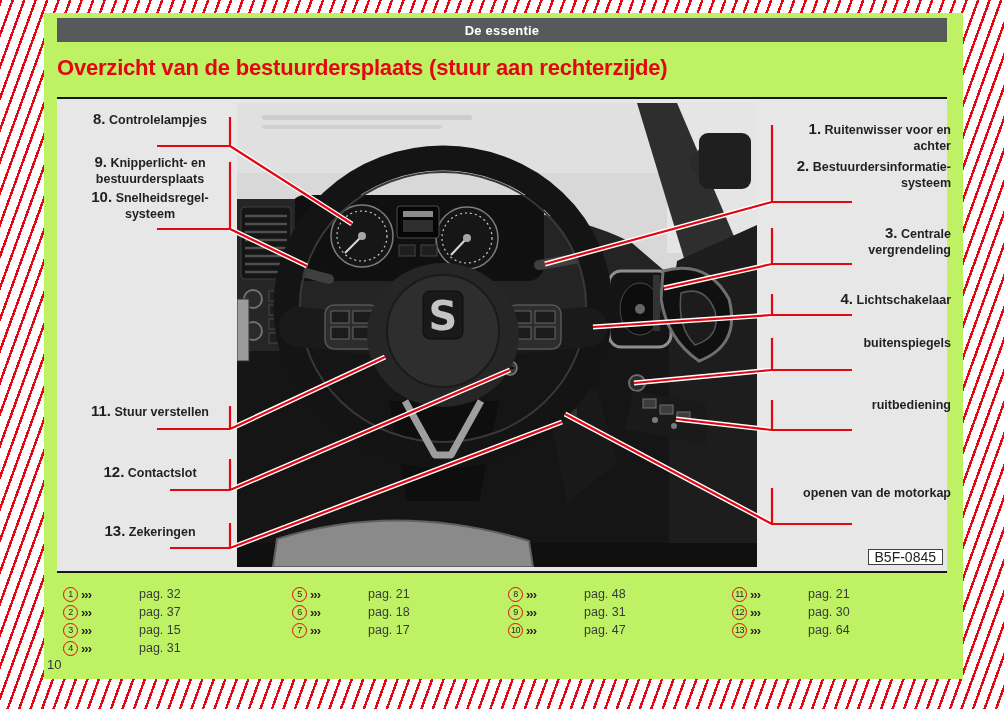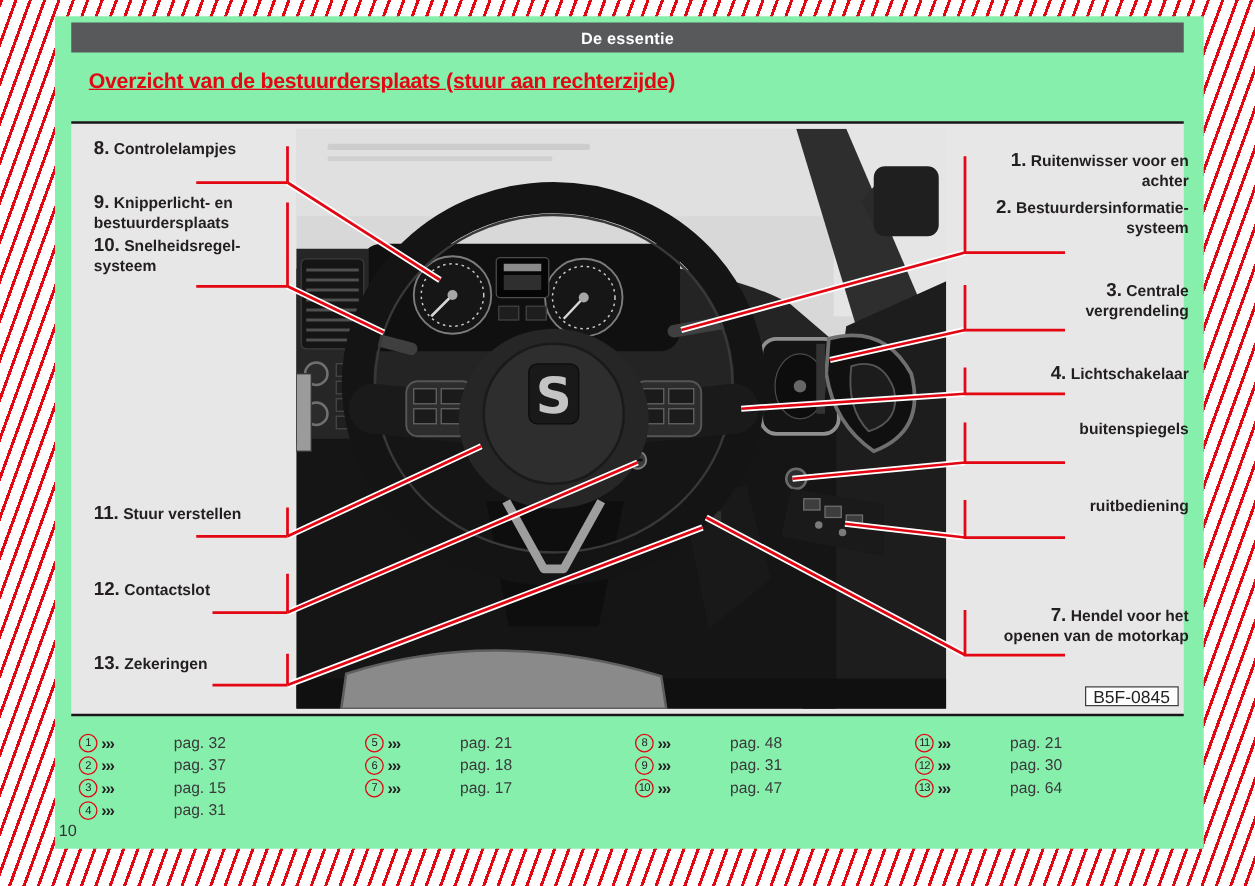--- a/index.html
+++ b/index.html
@@ -10,43 +10,43 @@
   }
   *{margin:0;padding:0;box-sizing:border-box;}
   html,body{width:1004px;height:709px;overflow:hidden;}
   body{
     font-family:"Liberation Sans","DejaVu Sans",sans-serif;
     position:relative;
     background:repeating-linear-gradient(110deg,var(--red) 0 2.4px,#ffffff 2.4px 10.8px);
   }
   .sheet{
     position:absolute; left:44px; top:13px; right:41px; bottom:30px;
-    background:#86efac;
+    background:#bef264;
   }
   .header-bar{
     position:absolute; left:13px; top:5px; width:890px; height:24px;
     background:var(--bar); color:#ffffff;
     display:flex; align-items:center; justify-content:center;
     font-size:13px; font-weight:bold; letter-spacing:.2px;
   }
   .page-title{
-    position:absolute; left:27px; top:42px; width:890px;
-    color:var(--red); font-size:17px; font-weight:bold; letter-spacing:-.2px;text-decoration:underline;
+    position:absolute; left:13px; top:42px; width:890px;
+    color:var(--red); font-size:22px; font-weight:bold; letter-spacing:-.2px;
   }
   .figure{
     position:absolute; left:13px; top:84px; width:890px; height:476px;
     background:var(--panel);
     border-top:2px solid #161616; border-bottom:2px solid #161616;
   }
   .photo{ position:absolute; left:180px; top:4px; width:520px; height:464px; }
   .overlay{ position:absolute; left:0; top:0; width:890px; height:472px; pointer-events:none; }
   .callout{ position:absolute; color:var(--ink); font-weight:bold; font-size:12.5px; line-height:16px; }
   .callout .ln{ display:block; white-space:nowrap; }
   .callout .num{ font-size:15px; }
-  .lab-l{ left:18px; width:150px; text-align:left; }
+  .lab-l{ left:18px; width:150px; text-align:center; }
   .lab-r{ left:722px; width:172px; text-align:right; }
   .fig-code{
     position:absolute; right:4px; bottom:6px;
     background:#ffffff; border:1px solid #3f3f3f;
     font-size:14px; color:#222; padding:1px 6px; line-height:12px;
   }
   .ref-col{ position:absolute; top:572px; }
   .ref-row{ display:flex; align-items:center; height:18px; }
   .circ{
     width:15px; height:15px; border:1.3px solid var(--red); border-radius:50%;
@@ -269,21 +269,20 @@
     <div class="callout lab-r" style="top:192px">
         <span class="ln"><span class="num">4.</span> <span>Lichtschakelaar</span></span>
       </div>
     <div class="callout lab-r" style="top:236px">
         <span class="ln">buitenspiegels</span>
       </div>
     <div class="callout lab-r" style="top:298px">
         <span class="ln">ruitbediening</span>
       </div>
     <div class="callout lab-r" style="top:386px">
-        <span class="ln"><span class="num">7.</span> <span>Hendel voor het</span></span>
         <span class="ln">openen van de motorkap</span>
       </div>
 
     <div class="fig-code">B5F-0845</div>
   </div>
 
   <div class="ref-col" style="left:19px">
     <div class="ref-row">
         <span class="circ">1</span>
         <span class="chev">›››</span>

